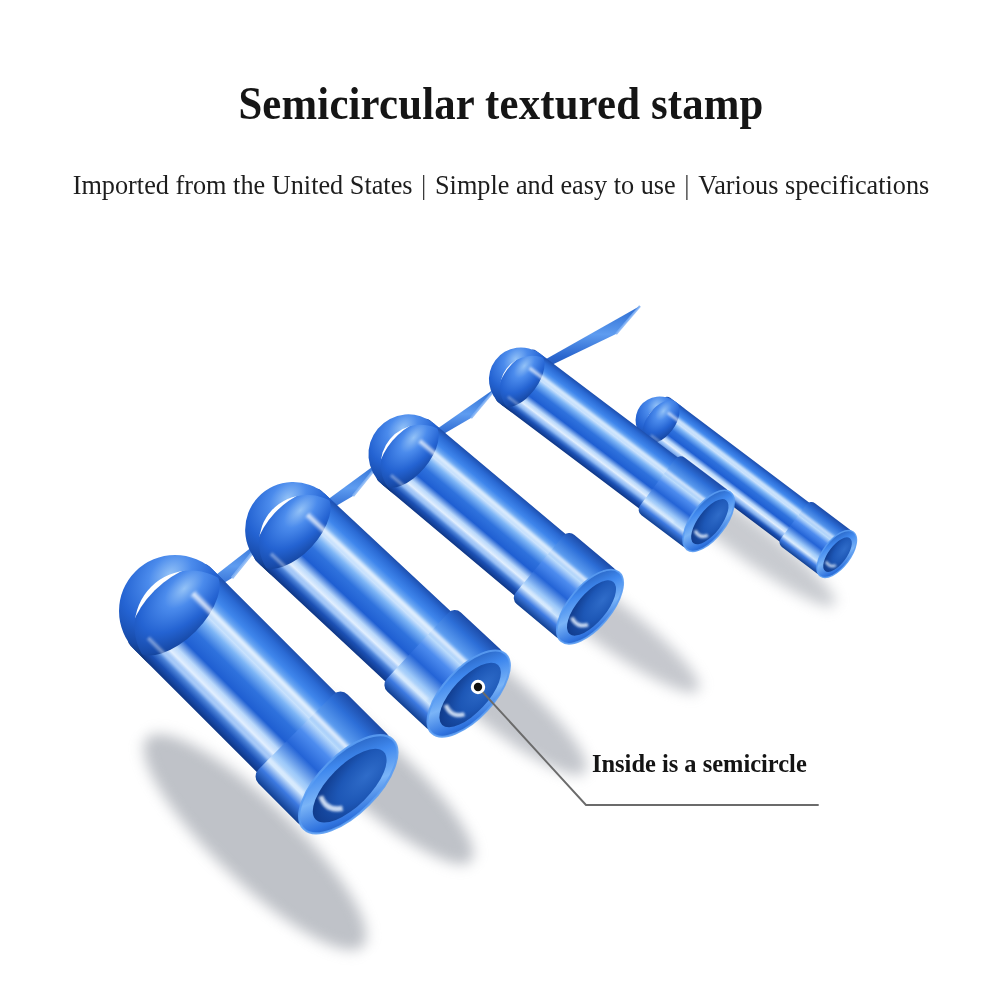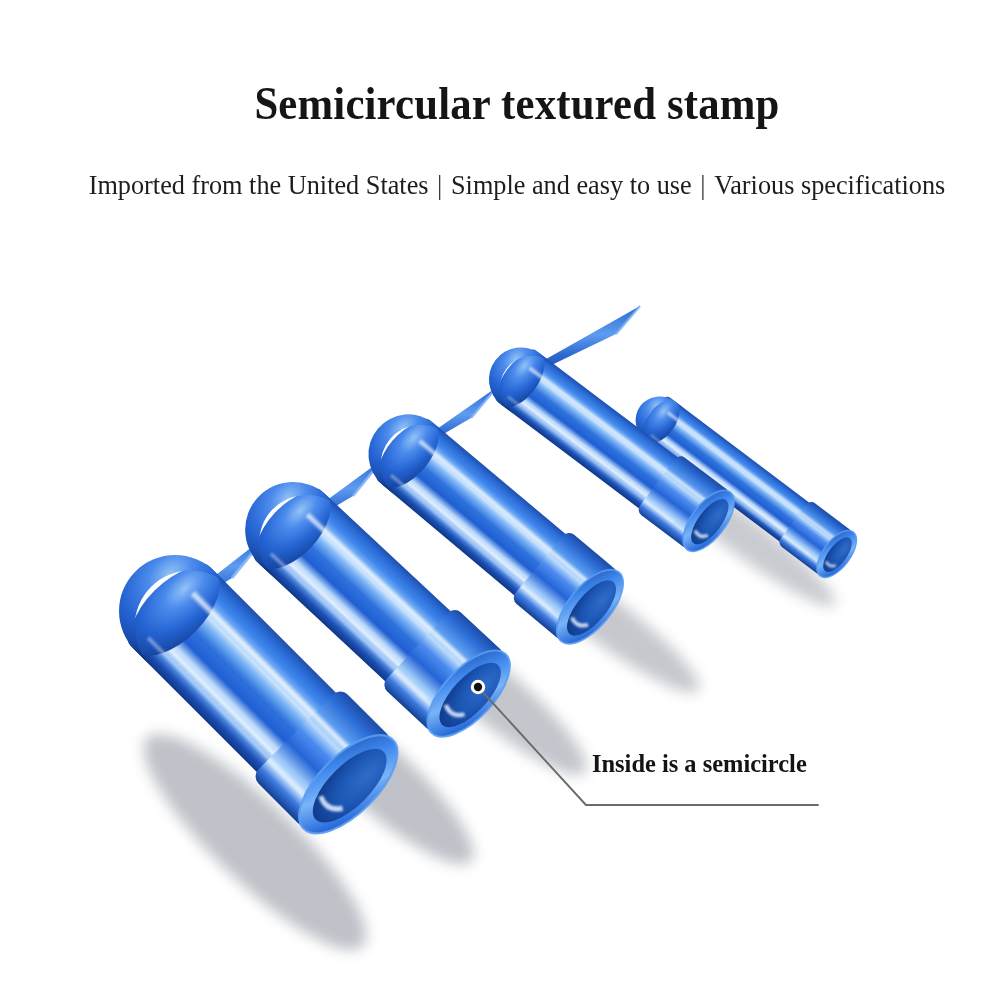--- a/index.html
+++ b/index.html
@@ -5,21 +5,21 @@
 <style>
   html,body{margin:0;padding:0;background:#fff;}
   body{
     width:1002px;height:1002px;overflow:hidden;
     font-family:"Liberation Serif","DejaVu Serif",serif;
     -webkit-font-smoothing:antialiased;
   }
   #page{position:relative;width:1002px;height:1002px;background:#ffffff;overflow:hidden;}
 
   
-  #header{position:absolute;left:16px;top:0;width:940px;height:230px;}
+  #header{position:absolute;left:0;top:0;width:940px;height:230px;}
   #title{
     position:absolute;left:0;top:76px;width:1002px;
     text-align:center;
     font-size:47px;line-height:54px;
     font-weight:700;letter-spacing:.2px;
     color:#151515;
     transform:scaleX(.91);
   }
   #subtitle{
     position:absolute;left:0;top:168px;width:1002px;

